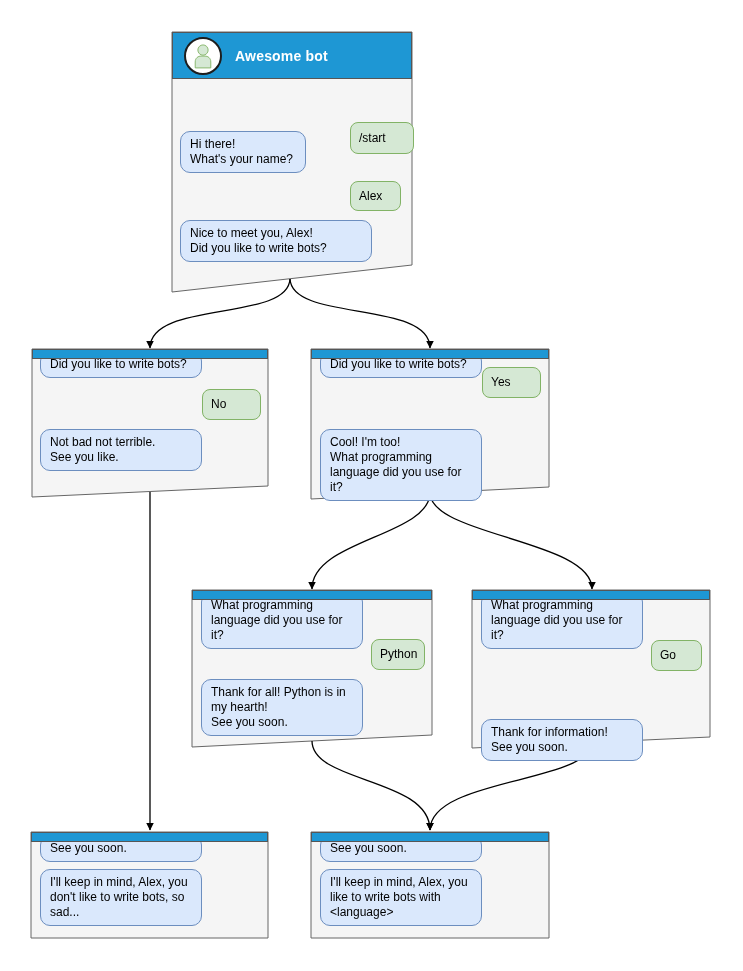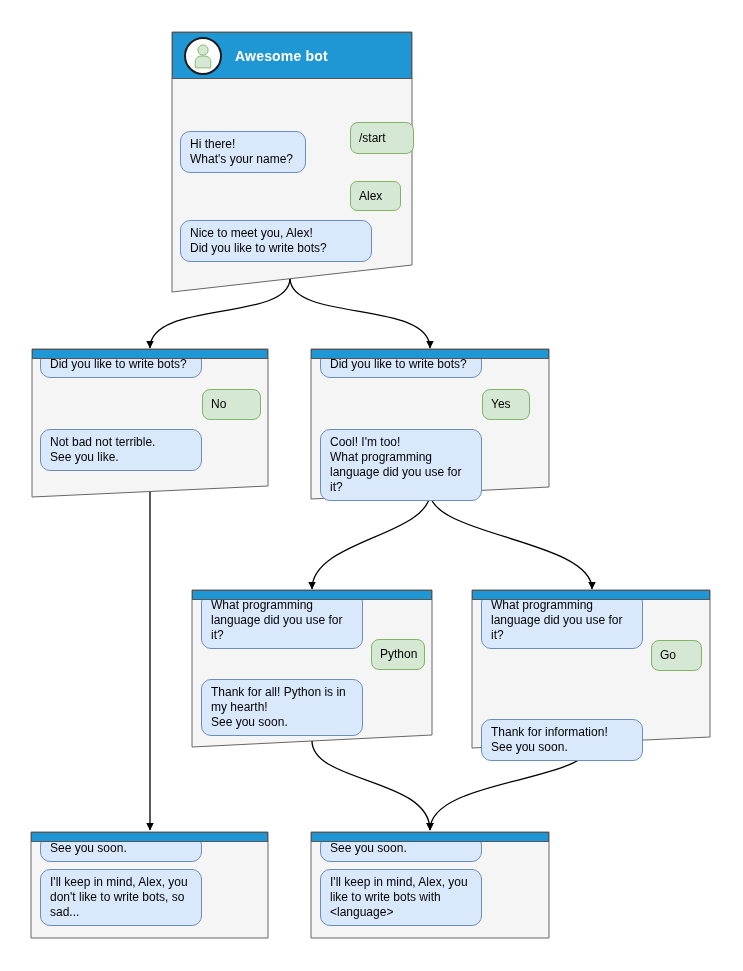--- a/index.html
+++ b/index.html
@@ -72,32 +72,32 @@
       <svg width="22" height="26" viewBox="0 0 24 27">
         <circle class="person" cx="12" cy="7" r="5.6"></circle>
         <path class="person" d="M3.5,26.5 V20 C3.5,15.6 6.8,13.6 9.8,13.6 h4.4 C17.2,13.6 20.5,15.6 20.5,20 V26.5 Z"></path>
       </svg>
     </div>
     <div class="title">Awesome bot</div>
   </div>
   <div class="msg user" style="left:350px;top:88px;width:64px;min-height:32px;margin-top:34px;">/start</div>
   <div class="msg bot" style="left:180px;top:131px;width:126px;">Hi there!
 What's your name?</div>
-  <div class="msg user" style="left:350px;top:181px;width:51px;min-height:30px;border-radius:7px;">Alex</div>
+  <div class="msg user" style="left:350px;top:181px;width:51px;min-height:30px;">Alex</div>
   <div class="msg bot" style="left:180px;top:220px;width:192px;">Nice to meet you, Alex!
 Did you like to write bots?</div>
 
   <div class="msg bot" style="left:40px;top:351px;width:162px;">Did you like to write bots?</div>
   <div class="msg user" style="left:202px;top:389px;width:59px;">No</div>
   <div class="msg bot" style="left:40px;top:429px;width:162px;">Not bad not terrible.
 See you like.</div>
   <div class="hdr" style="left:32px;top:349px;width:236px;height:10px;"></div>
 
   <div class="msg bot" style="left:320px;top:351px;width:162px;">Did you like to write bots?</div>
-  <div class="msg user" style="left:482px;top:389px;width:48px;text-align:center;">Yes</div>
+  <div class="msg user" style="left:482px;top:367px;width:59px;text-align:center;">Yes</div>
   <div class="msg bot" style="left:320px;top:429px;width:162px;">Cool! I'm too!
 What programming
 language did you use for it?</div>
   <div class="hdr" style="left:311px;top:349px;width:238px;height:10px;"></div>
 
   <div class="msg bot" style="left:201px;top:592px;width:162px;">What programming
 language did you use for it?</div>
   <div class="msg user" style="left:371px;top:639px;width:54px;">Python</div>
   <div class="msg bot" style="left:201px;top:679px;width:162px;">Thank for all! Python is in
 my hearth!

